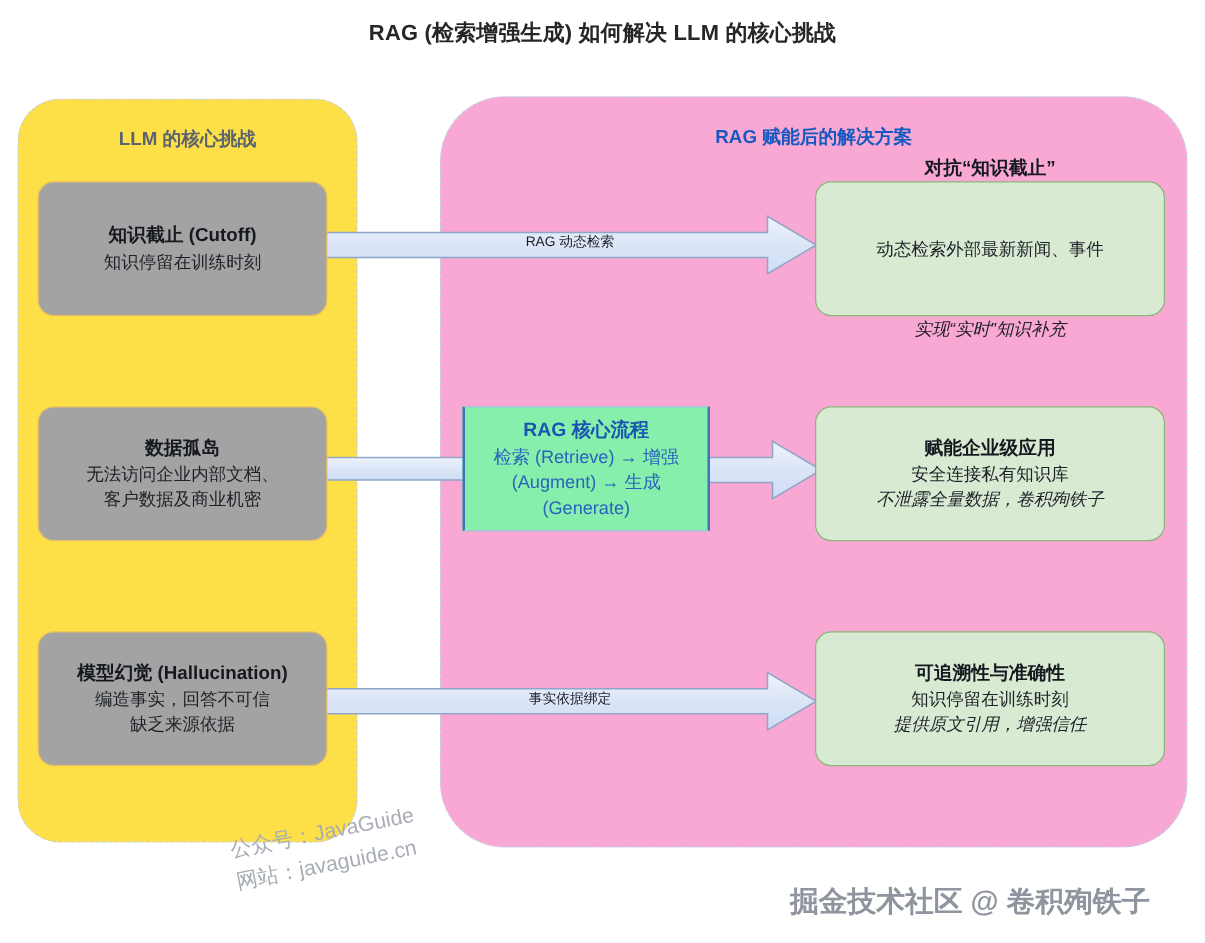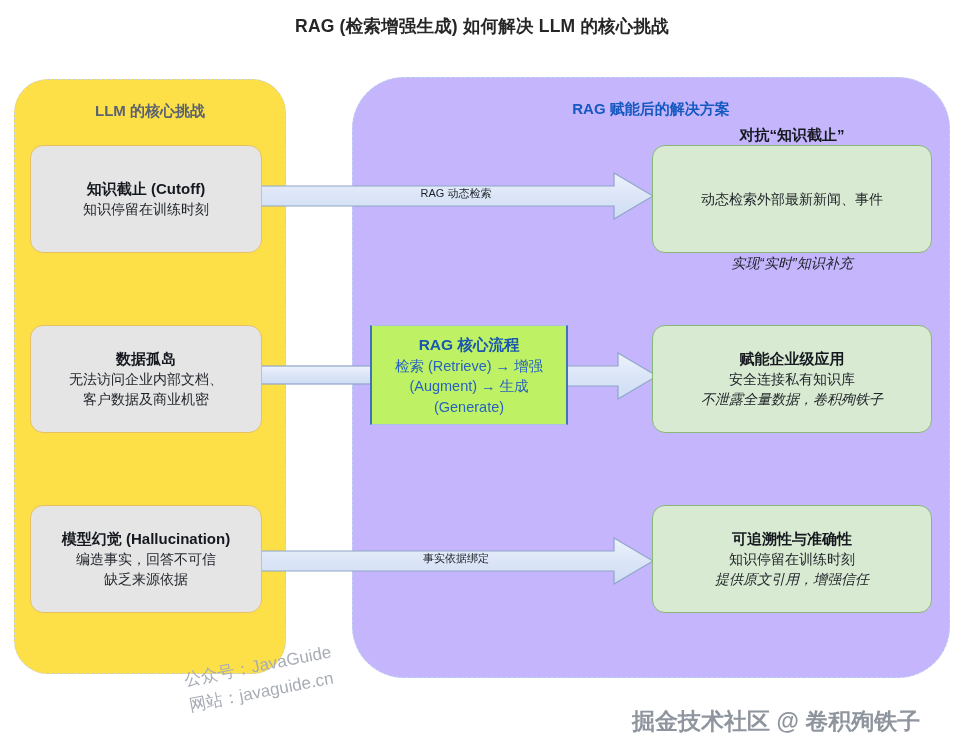--- a/index.html
+++ b/index.html
@@ -41,21 +41,21 @@
     height: 595px;
     background: #fde047;
     border: 1.3px dashed #c9cdd4;
     border-radius: 34px;
   }
   #right-panel {
     left: 352px;
     top: 77px;
     width: 598px;
     height: 601px;
-    background: #c4b5fd;
+    background: #f9a8d4;
     border: 1.3px dashed #bcd4ef;
     border-radius: 52px;
   }
   .panel-title {
     position: absolute;
     width: 100%;
     text-align: center;
     font-size: 15px;
     font-weight: 700;
   }
@@ -95,21 +95,21 @@
     font-size: 14px;
     line-height: 1.42;
     font-style: italic;
     color: #1d2127;
   }
 
   .challenge {
     left: 30px;
     width: 232px;
     height: 108px;
-    background: #e5e5e5;
+    background: #a3a3a3;
     border: 1.6px solid #e8bf62;
   }
   #challenge-0 { top: 145px; }
   #challenge-1 { top: 325px; }
   #challenge-2 { top: 505px; }
 
   .solution {
     left: 652px;
     width: 280px;
     height: 108px;
@@ -121,21 +121,21 @@
   #solution-2 { top: 505px; }
 
   
   #rag-core {
     position: absolute;
     left: 370px;
     top: 325px;
     width: 198px;
     height: 100px;
     box-sizing: border-box;
-    background: #bef264;
+    background: #86efac;
     border-left: 2px solid #4472b8;
     border-right: 2px solid #4472b8;
     border-top: 1px solid #a9c0e4;
     border-bottom: 1px solid #a9c0e4;
     display: flex;
     flex-direction: column;
     align-items: center;
     justify-content: center;
     text-align: center;
     z-index: 6;

